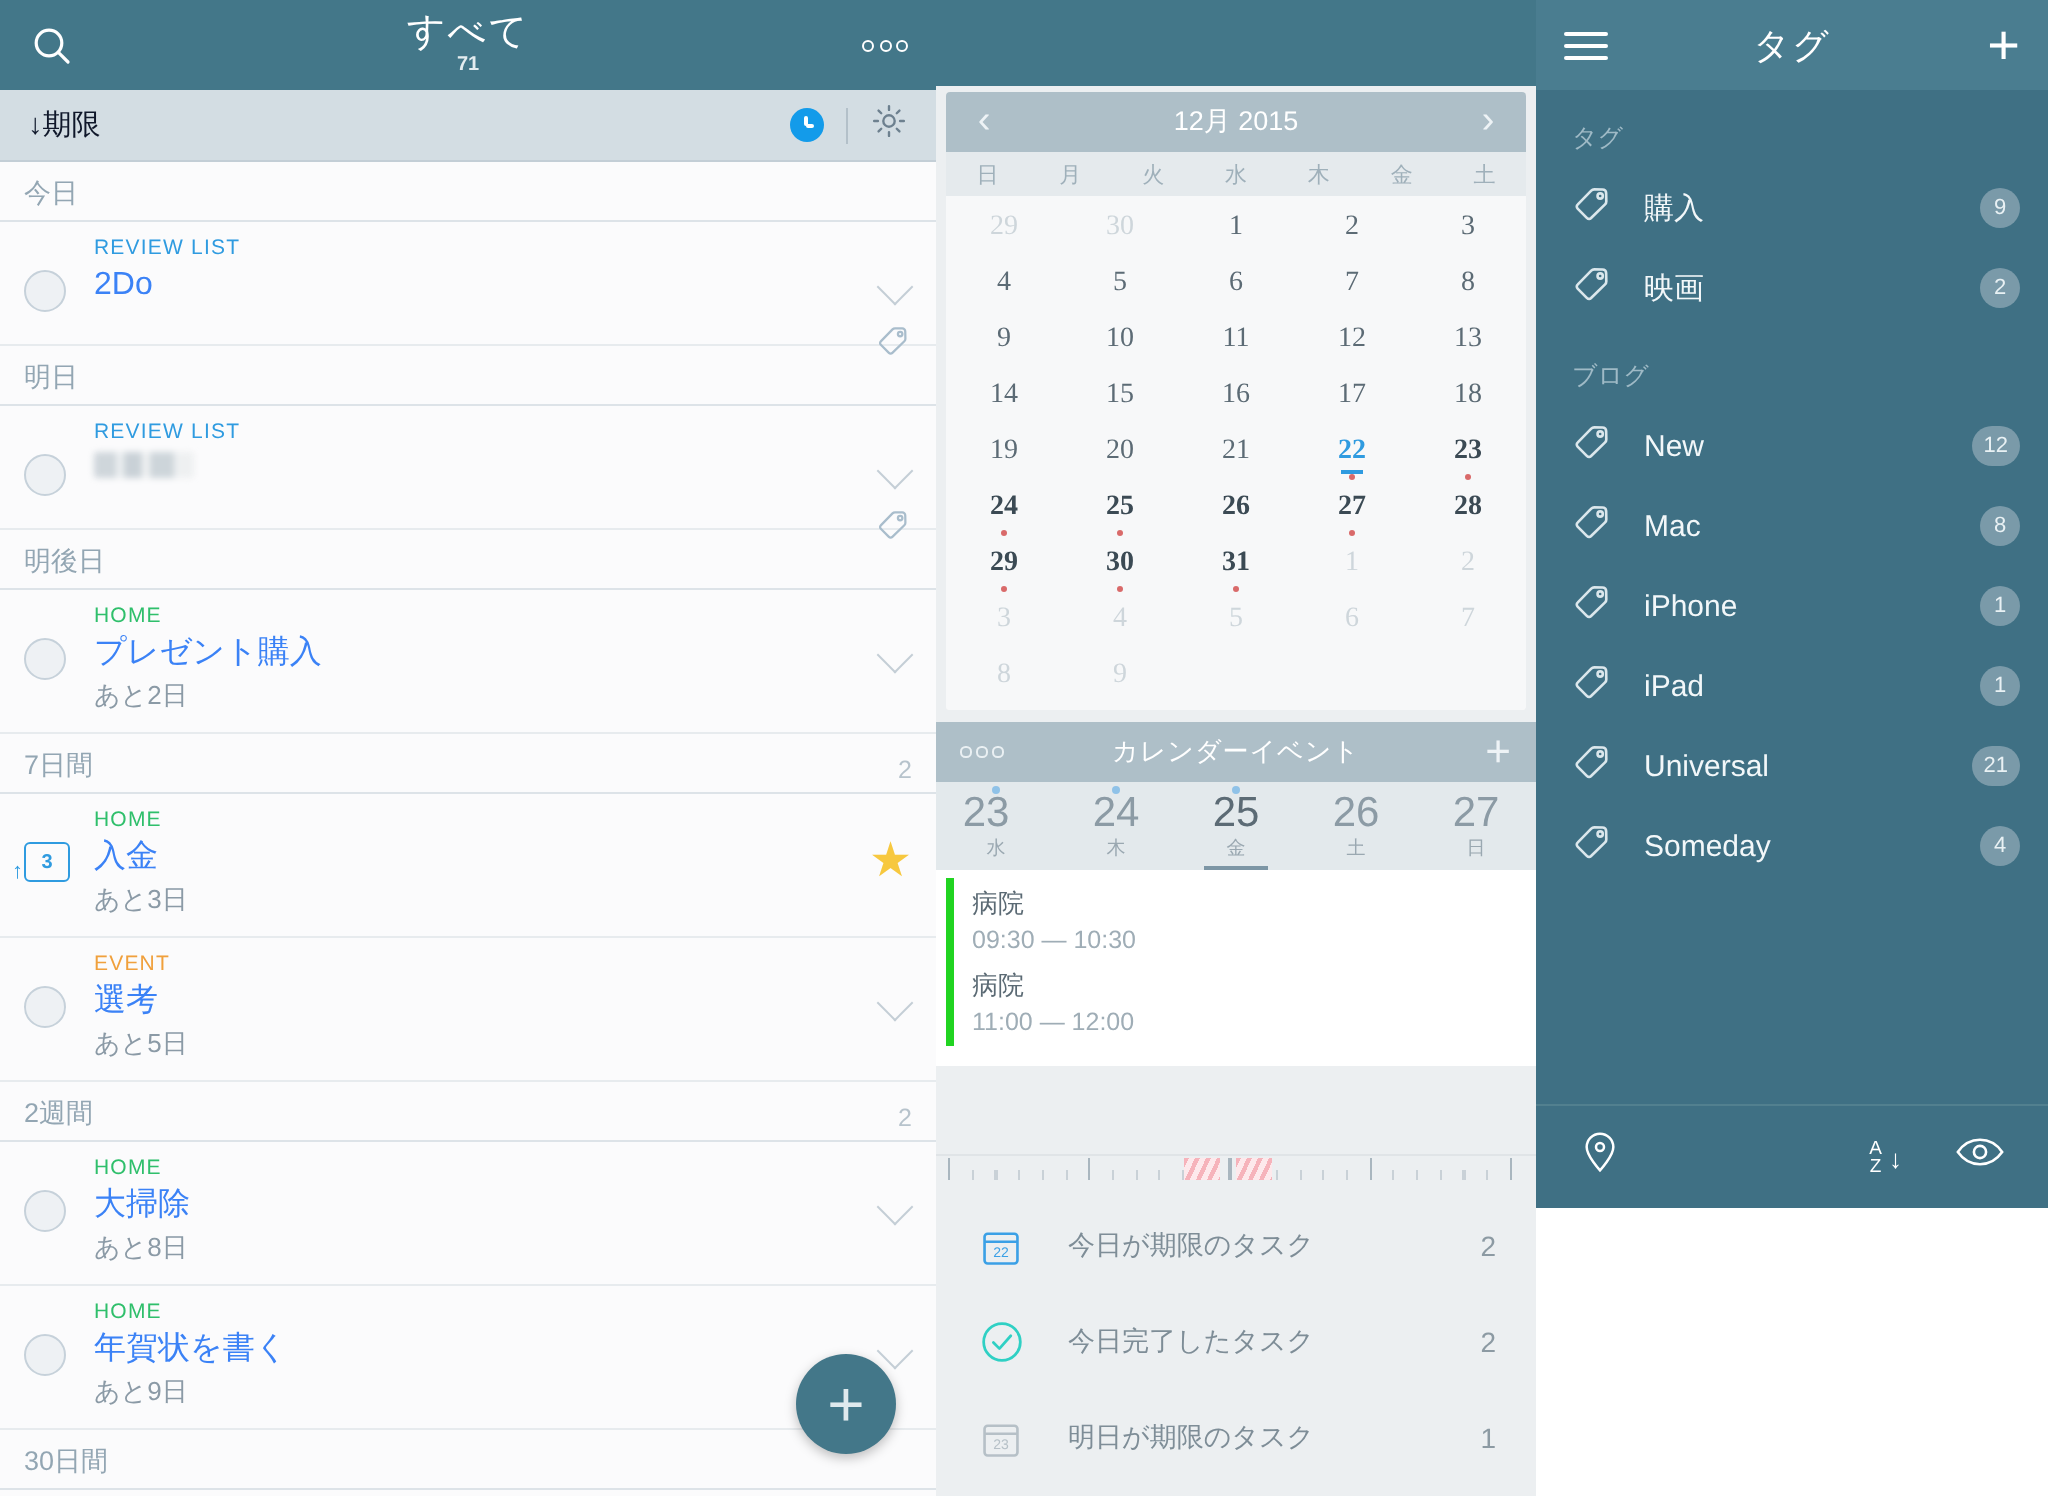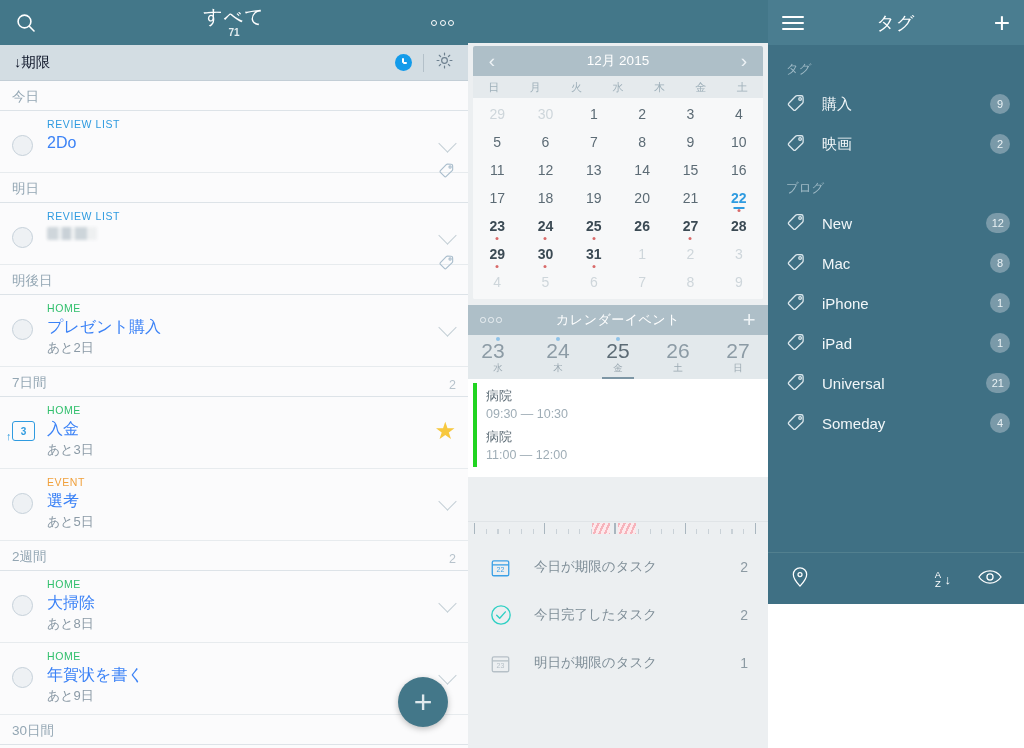--- a/index.html
+++ b/index.html
@@ -94,21 +94,21 @@
   .mid-topstrip { height: 43px; background: #437789; }
   .cal-card { margin: 3px 5px 0 5px; background:#f7f8f9; border-radius:2px; overflow:hidden; }
   .cal-head {
     height: 30px; background: #aebfc8; display:flex; align-items:center; justify-content:center;
     position:relative; color:#ffffff; font-size: 13.5px;
   }
   .cal-nav { position:absolute; top:0; height:30px; width:34px; display:flex; align-items:center; justify-content:center; color:#eef3f6; font-size:19px;}
   .cal-nav.prev{left:2px;} .cal-nav.next{right:2px;}
   .cal-dow { display:grid; grid-template-columns: repeat(7,1fr); background:#e5eaed; height:22px; }
   .cal-dow div { display:flex; align-items:center; justify-content:center; font-size: 11px; color:#9fb0ba; }
-  .cal-grid { display:grid; grid-template-columns: repeat(6,1fr); background:#f7f8f9; padding: 2px 0 3px 0;}
+  .cal-grid { display:grid; grid-template-columns: repeat(5,1fr); background:#f7f8f9; padding: 2px 0 3px 0; font-family: Liberation Serif, serif;}
   .cal-cell {
     height: 28px; display:flex; align-items:center; justify-content:center;
     font-size: 14px; color:#5c6b75; position:relative;
   }
   .cal-cell.dim { color:#ced6db; }
   .cal-cell.today { color:#2f9be0; font-weight:bold; }
   .cal-cell.today::after{content:"";position:absolute;bottom:3.5px;left:50%;transform:translateX(-50%);width:11px;height:1.6px;background:#2f9be0;}
   .cal-cell.bold { color:#3b4a54; font-weight:bold; }
   .evdot { position:absolute; bottom:0px; left:50%; transform:translateX(-50%); width:3px;height:3px;border-radius:50%;background:#d96a6a;}
 

